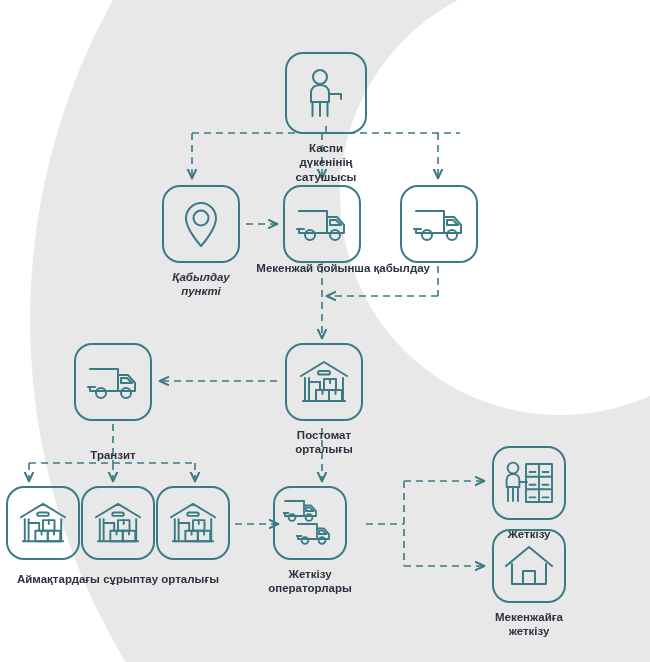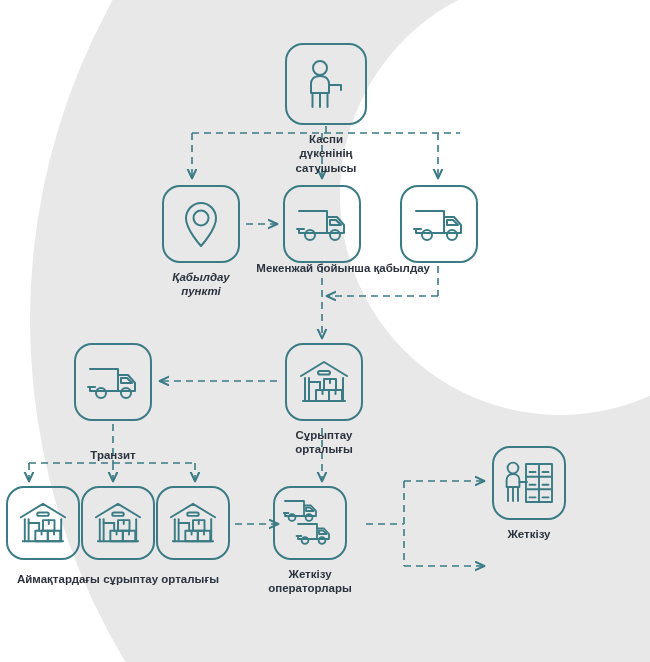--- a/index.html
+++ b/index.html
@@ -117,21 +117,21 @@
 
       <path d="M322,428 L322,481" marker-end="url(#ah)"></path>
 
       <path d="M366,524 L404,524"></path>
       <path d="M404,481 L404,566"></path>
       <path d="M404,481 L484,481" marker-end="url(#ah)"></path>
       <path d="M404,566 L484,566" marker-end="url(#ah)"></path>
     </g>
   </svg>
 
-  <div class="node" style="left:285px; top:43px; width:82px;">
+  <div class="node" style="left:285px; top:52px; width:82px;">
     <div class="icon-box" style="width:82px;height:82px;">
       <svg width="46" height="50" viewBox="0 0 46 50">
         <g fill="none" stroke="#3a7b85" stroke-width="2" stroke-linecap="round" stroke-linejoin="round">
           <circle cx="17" cy="9" r="7"></circle>
           <path d="M17,17 C10.5,17 8,21 8,25 L8,34 L26,34 L26,25 C26,21 23.5,17 17,17 Z"></path>
           <path d="M17,34 L17,48"></path>
           <path d="M9.5,34 L9.5,48"></path>
           <path d="M24.5,34 L24.5,48"></path>
           <path d="M26,26 L38,26 L38,31"></path>
         </g>
@@ -216,21 +216,21 @@
           <rect x="26" y="21" width="12" height="11"></rect>
           <path d="M32,21 L32,25"></path>
           <rect x="18" y="32" width="13" height="11"></rect>
           <path d="M24.5,32 L24.5,36"></path>
           <rect x="31" y="32" width="13" height="11"></rect>
           <path d="M37.5,32 L37.5,36"></path>
           <path d="M5,43 L47,43"></path>
         </g>
       </svg>
     </div>
-    <div class="node-label">Сұрыптау орталығы</div>
+    <div class="node-label">Постомат орталығы</div>
   </div>
 
   <div class="node" style="left:6px; top:486px; width:74px;">
     <div class="icon-box" style="width:74px;height:74px;">
       <svg width="50" height="46" viewBox="0 0 52 48">
         <g fill="none" stroke="#3a7b85" stroke-width="2" stroke-linecap="round" stroke-linejoin="round">
           <path d="M3,18 L26,4 L49,18"></path>
           <rect x="20" y="13" width="12" height="3.6" rx="1.8"></rect>
           <path d="M7,20 L7,43"></path>
           <path d="M11,20 L11,43"></path>
@@ -345,14 +345,27 @@
           <path d="M26.5,25.7 L32.5,25.7"></path>
           <path d="M39.5,25.7 L45.5,25.7"></path>
           <path d="M26.5,38.4 L32.5,38.4"></path>
           <path d="M39.5,38.4 L45.5,38.4"></path>
         </g>
       </svg>
     </div>
     <div class="node-label">Жеткізу</div>
   </div>
 
+  <div class="node" style="left:492px; top:529px; width:74px;">
+    <div class="icon-box" style="width:74px;height:74px;">
+      <svg width="50" height="44" viewBox="0 0 50 44">
+        <g fill="none" stroke="#3a7b85" stroke-width="2" stroke-linecap="round" stroke-linejoin="round">
+          <path d="M2,22 L25,3 L48,22"></path>
+          <path d="M8,20 L8,40 L42,40 L42,20"></path>
+          <path d="M19,40 L19,27 L31,27 L31,40"></path>
+        </g>
+      </svg>
+    </div>
+    <div class="node-label">Мекенжайға
+жеткізу</div>
+  </div>
 
 </div>
 
 </body></html>

